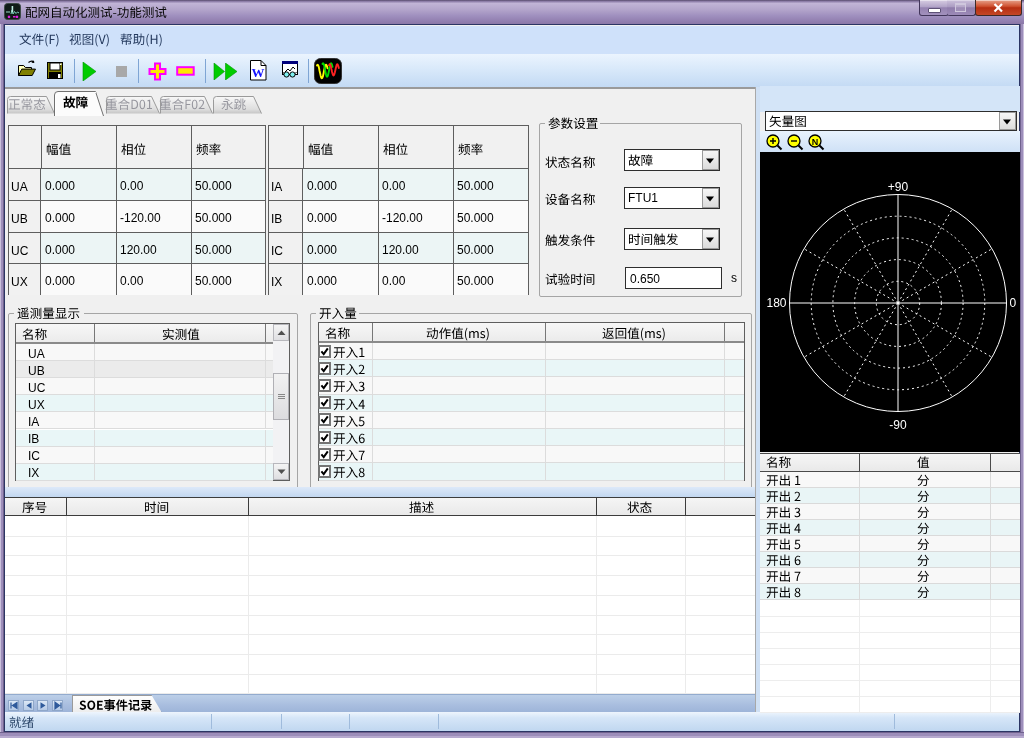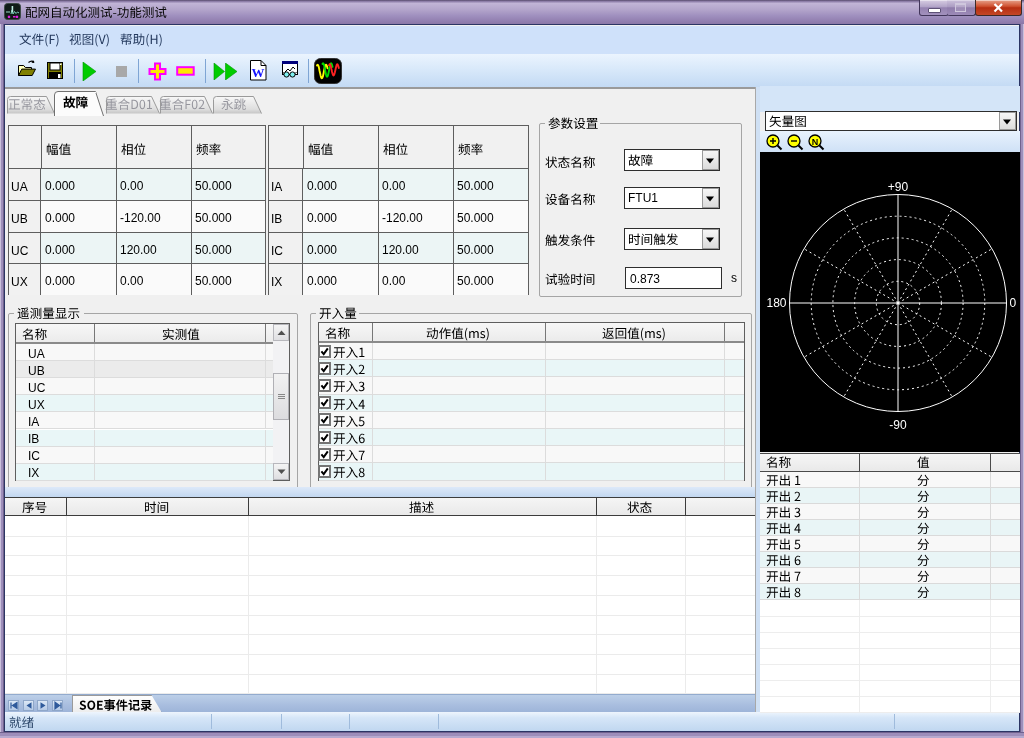--- a/index.html
+++ b/index.html
@@ -413,21 +413,21 @@
     <div style="position:absolute;left:628px;top:191.0px;font-size:12px;color:#000">FTU1</div>
     <div style="position:absolute;left:624px;top:228px;width:96px;height:22px;border:1px solid #2e2e2e;background:#fff;box-sizing:border-box"></div>
     <div style="position:absolute;left:702px;top:229px;width:17px;height:20px;background:linear-gradient(180deg,#f6f6f6,#dcdcdc);border:1px solid #9a9a9a;box-sizing:border-box">
       <svg style="position:absolute;left:3.0px;top:7.0px" width="9" height="6">
         <polygon points="0,0.5 8,0.5 4,5.5" fill="#000"></polygon>
       </svg>
     </div>
     <svg style="position:absolute;left:628.0px;top:230.5px;overflow:visible" width="52" height="17" fill="#000">
       <use href="#g_sjcf" transform="translate(0,13.04)"></use>
     </svg>
-    <div style="position:absolute;left:625px;top:267px;width:97px;height:22px;border:1px solid #2e2e2e;background:#fff;box-sizing:border-box;font-size:12px;color:#000;padding:4px 0 0 4px">0.873</div>
+    <div style="position:absolute;left:625px;top:267px;width:97px;height:22px;border:1px solid #2e2e2e;background:#fff;box-sizing:border-box;font-size:12px;color:#000;padding:4px 0 0 4px">0.650</div>
     <div style="position:absolute;left:731px;top:271px;font-size:12px;color:#000">s</div>
     <div style="position:absolute;left:8px;top:313px;width:290px;height:177px;border:1px solid #a5a5a5;border-radius:2px;box-sizing:border-box"></div>
     <div style="position:absolute;left:14px;top:306px;width:70px;height:14px;background:#f0f0f0"></div>
     <svg style="position:absolute;left:17.0px;top:304.5px;overflow:visible" width="64" height="17" fill="#000">
       <use href="#g_yaoce" transform="translate(0,13.04)"></use>
     </svg>
     <div style="position:absolute;left:15px;top:323px;width:275px;height:158px;border:1px solid #5e5e5e;box-sizing:border-box;background:#fff"></div>
     <div style="position:absolute;left:16px;top:324px;width:273px;height:18px;background:linear-gradient(180deg,#f7f7f7,#ebebeb);border-bottom:2px solid #8a8a8a;box-sizing:content-box"></div>
     <div style="position:absolute;left:94px;top:324px;width:1px;height:18px;background:#777"></div>
     <div style="position:absolute;left:265px;top:324px;width:1px;height:18px;background:#777"></div>

